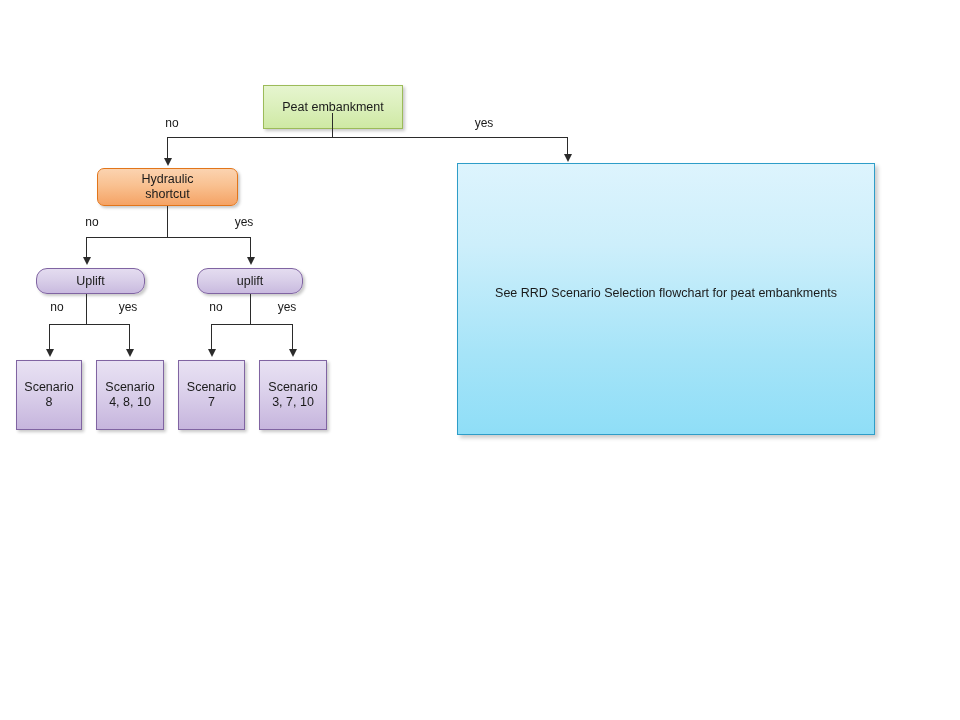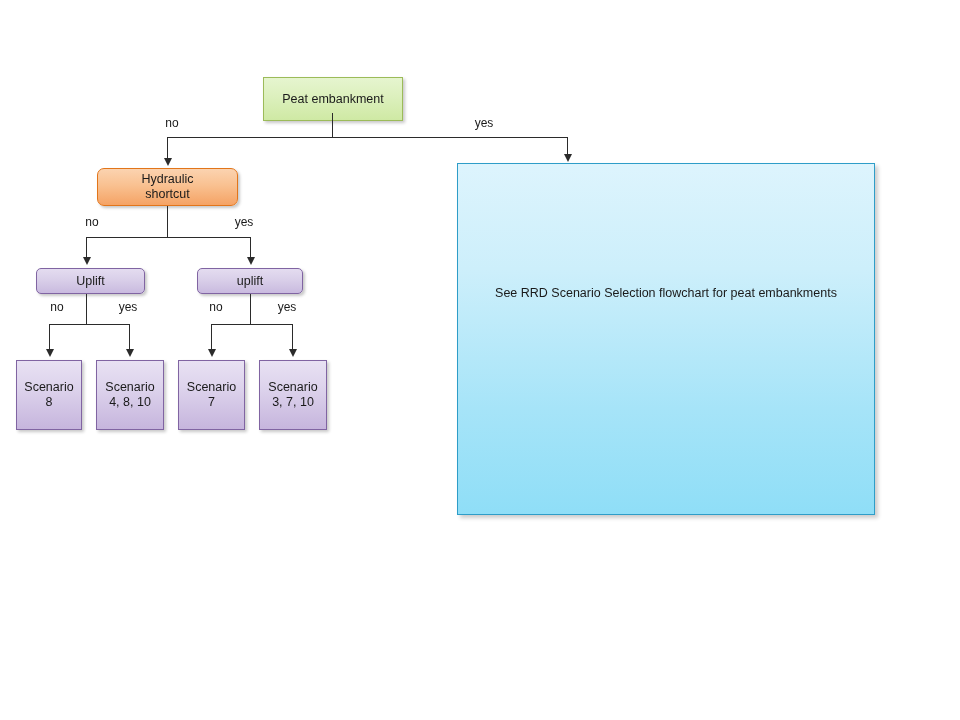--- a/index.html
+++ b/index.html
@@ -48,21 +48,21 @@
     border: 1px solid #e2751a;
     border-radius: 7px;
     box-shadow: 2px 2px 3px rgba(0,0,0,0.22);
     text-align: center;
   }
 
   
   .node-purple-small {
     background: linear-gradient(to bottom, #e4dcf0 0%, #d9cfe9 45%, #c9badf 100%);
     border: 1px solid #8064a2;
-    border-radius: 5px;
+    border-radius: 11px;
     box-shadow: 2px 2px 3px rgba(0,0,0,0.22);
   }
 
   
   .node-purple-box {
     background: linear-gradient(to bottom, #e8e1f3 0%, #ddd3ec 40%, #c6b5dd 100%);
     border: 1px solid #8064a2;
     box-shadow: 2px 2px 3px rgba(0,0,0,0.22);
   }
 
@@ -101,21 +101,21 @@
     border-right: 4.5px solid transparent;
     border-top: 8px solid #2b2b2b;
     transform: translateX(-50%);
   }
 </style>
 </head>
 <body>
 
 <div id="canvas">
 
-  <div class="node node-green" style="left:263px; top:77px; width:140px; height:44px;">Peat embankment</div>
+  <div class="node node-green" style="left:263px; top:85px; width:140px; height:44px;">Peat embankment</div>
 
   <div class="line-v" style="left:332px; top:113px; height:25px;"></div>
   <div class="line-h" style="left:167px; top:137px; width:401px;"></div>
   <div class="line-v" style="left:167px; top:137px; height:23px;"></div>
   <div class="arrow-head" style="left:167.7px; top:158px;"></div>
   <div class="line-v" style="left:567px; top:137px; height:19px;"></div>
   <div class="arrow-head" style="left:567.7px; top:154px;"></div>
 
   <div class="edge-label" style="left:172px; top:116px;">no</div>
   <div class="edge-label" style="left:484px; top:116px;">yes</div>
@@ -162,15 +162,15 @@
 
   <div class="node node-purple-box" style="left:96px; top:360px; width:68px; height:70px;">Scenario
 4, 8, 10</div>
 
   <div class="node node-purple-box" style="left:178px; top:360px; width:67px; height:70px;">Scenario
 7</div>
 
   <div class="node node-purple-box" style="left:259px; top:360px; width:68px; height:70px;">Scenario
 3, 7, 10</div>
 
-  <div class="node node-blue-panel" style="left:457px; top:163px; width:418px; height:352px;">See RRD Scenario Selection flowchart for peat embankments</div>
+  <div class="node node-blue-panel" style="left:457px; top:163px; width:418px; height:272px;">See RRD Scenario Selection flowchart for peat embankments</div>
 
 </div>
 
 </body></html>

